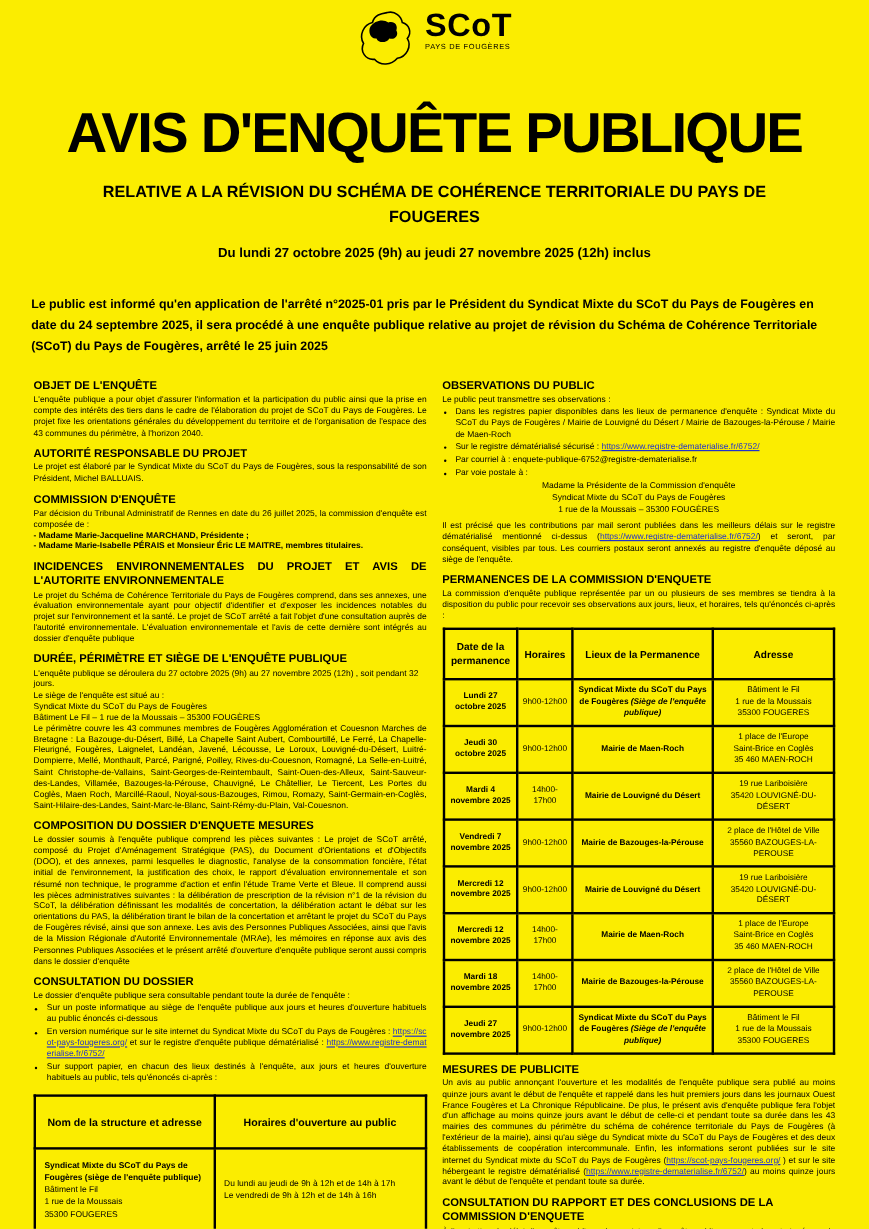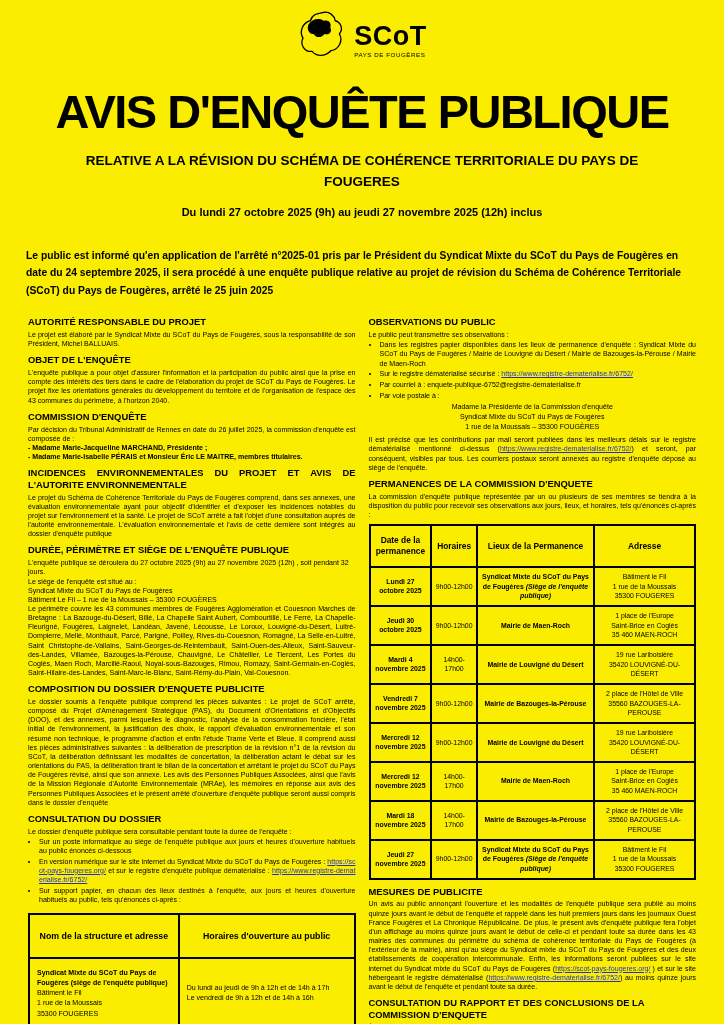--- a/index.html
+++ b/index.html
@@ -11,21 +11,21 @@
   html,body{width:724px;}
   body{
     width:724px;height:1024px;overflow:hidden;
     background:var(--bg);color:var(--ink);
     font-family:"Liberation Sans",sans-serif;
   }
   .page{width:724px;height:1024px;padding:8px 0 0;overflow:hidden;}
 
   
   header{text-align:center;}
-  .logo{display:inline-flex;align-items:flex-end;gap:7px;height:50px;}
+  .logo{display:inline-flex;align-items:flex-start;gap:7px;height:50px;}
   .logo svg{display:block;}
   .logo-text{text-align:left;line-height:1;}
   .logo-brand{font-size:27px;font-weight:bold;letter-spacing:.5px;}
   .logo-sub{font-size:6.2px;letter-spacing:.55px;margin-top:2px;}
   h1{
     font-size:47px;font-weight:bold;letter-spacing:-1.5px;line-height:1;
     margin:26px 0 16px;
   }
   .subtitle{
     font-size:13.5px;font-weight:bold;line-height:1.55;
@@ -101,27 +101,27 @@
     <div class="subtitle">RELATIVE A LA RÉVISION DU SCHÉMA DE COHÉRENCE TERRITORIALE DU PAYS DE FOUGERES</div>
     <div class="daterange">Du lundi 27 octobre 2025 (9h) au jeudi 27 novembre 2025 (12h) inclus</div>
     <p class="intro">Le public est informé qu'en application de l'arrêté n°2025-01 pris par le Président du Syndicat Mixte du SCoT du Pays de Fougères en date du 24 septembre 2025, il sera procédé à une enquête publique relative au projet de révision du Schéma de Cohérence Territoriale (SCoT) du Pays de Fougères, arrêté le 25 juin 2025</p>
   </header>
 
   <div class="columns">
 
     <div class="col">
 
       <section>
+        <h2>OBJET DE L'ENQUÊTE</h2>
+        <p>L'enquête publique a pour objet d'assurer l'information et la participation du public ainsi que la prise en compte des intérêts des tiers dans le cadre de l'élaboration du projet de SCoT du Pays de Fougères. Le projet fixe les orientations générales du développement du territoire et de l'organisation de l'espace des 43 communes du périmètre, à l'horizon 2040.</p>
+      </section>
+
+      <section>
         <h2>AUTORITÉ RESPONSABLE DU PROJET</h2>
         <p>Le projet est élaboré par le Syndicat Mixte du SCoT du Pays de Fougères, sous la responsabilité de son Président, Michel BALLUAIS.</p>
-      </section>
-
-      <section>
-        <h2>OBJET DE L'ENQUÊTE</h2>
-        <p>L'enquête publique a pour objet d'assurer l'information et la participation du public ainsi que la prise en compte des intérêts des tiers dans le cadre de l'élaboration du projet de SCoT du Pays de Fougères. Le projet fixe les orientations générales du développement du territoire et de l'organisation de l'espace des 43 communes du périmètre, à l'horizon 2040.</p>
       </section>
 
       <section>
         <h2>COMMISSION D'ENQUÊTE</h2>
         <p>Par décision du Tribunal Administratif de Rennes en date du 26 juillet 2025, la commission d'enquête est composée de :</p>
         <div class="line bold">- Madame Marie-Jacqueline MARCHAND, Présidente ;</div>
         <div class="line bold">- Madame Marie-Isabelle PÉRAIS et Monsieur Éric LE MAITRE, membres titulaires.</div>
       </section>
 
       <section>
@@ -132,21 +132,21 @@
       <section>
         <h2>DURÉE, PÉRIMÈTRE ET SIÈGE DE L'ENQUÊTE PUBLIQUE</h2>
         <p class="prelines" style="text-align:left">L'enquête publique se déroulera du 27 octobre 2025 (9h) au 27 novembre 2025 (12h) , soit pendant 32 jours.
 Le siège de l'enquête est situé au :
 Syndicat Mixte du SCoT du Pays de Fougères
 Bâtiment Le Fil – 1 rue de la Moussais – 35300 FOUGÈRES</p>
         <p>Le périmètre couvre les 43 communes membres de Fougères Agglomération et Couesnon Marches de Bretagne : La Bazouge-du-Désert, Billé, La Chapelle Saint Aubert, Combourtillé, Le Ferré, La Chapelle-Fleurigné, Fougères, Laignelet, Landéan, Javené, Lécousse, Le Loroux, Louvigné-du-Désert, Luitré-Dompierre, Mellé, Monthault, Parcé, Parigné, Poilley, Rives-du-Couesnon, Romagné, La Selle-en-Luitré, Saint Christophe-de-Vallains, Saint-Georges-de-Reintembault, Saint-Ouen-des-Alleux, Saint-Sauveur-des-Landes, Villamée, Bazouges-la-Pérouse, Chauvigné, Le Châtellier, Le Tiercent, Les Portes du Coglès, Maen Roch, Marcillé-Raoul, Noyal-sous-Bazouges, Rimou, Romazy, Saint-Germain-en-Coglès, Saint-Hilaire-des-Landes, Saint-Marc-le-Blanc, Saint-Rémy-du-Plain, Val-Couesnon.</p>
       </section>
 
       <section>
-        <h2>COMPOSITION DU DOSSIER D'ENQUETE PUBLICITE</h2>
+        <h2>COMPOSITION DU DOSSIER D'ENQUETE MESURES</h2>
         <p>Le dossier soumis à l'enquête publique comprend les pièces suivantes : Le projet de SCoT arrêté, composé du Projet d'Aménagement Stratégique (PAS), du Document d'Orientations et d'Objectifs (DOO), et des annexes, parmi lesquelles le diagnostic, l'analyse de la consommation foncière, l'état initial de l'environnement, la justification des choix, le rapport d'évaluation environnementale et son résumé non technique, le programme d'action et enfin l'étude Trame Verte et Bleue. Il comprend aussi les pièces administratives suivantes : la délibération de prescription de la révision n°1 de la révision du SCoT, la délibération définissant les modalités de concertation, la délibération actant le débat sur les orientations du PAS, la délibération tirant le bilan de la concertation et arrêtant le projet du SCoT du Pays de Fougères révisé, ainsi que son annexe. Les avis des Personnes Publiques Associées, ainsi que l'avis de la Mission Régionale d'Autorité Environnementale (MRAe), les mémoires en réponse aux avis des Personnes Publiques Associées et le présent arrêté d'ouverture d'enquête publique seront aussi compris dans le dossier d'enquête</p>
       </section>
 
       <section>
         <h2>CONSULTATION DU DOSSIER</h2>
         <p>Le dossier d'enquête publique sera consultable pendant toute la durée de l'enquête :</p>
         <ul>
           <li><span>Sur un poste informatique au siège de l'enquête publique aux jours et heures d'ouverture habituels au public énoncés ci-dessous</span></li>
           <li><span>En version numérique sur le site internet du Syndicat Mixte du SCoT du Pays de Fougères : </span><a href="#">https://scot-pays-fougeres.org/</a><span> et sur le registre d'enquête publique dématérialisé : </span><a href="#">https://www.registre-dematerialise.fr/6752/</a></li>
           <li><span>Sur support papier, en chacun des lieux destinés à l'enquête, aux jours et heures d'ouverture habituels au public, tels qu'énoncés ci-après :</span></li>

